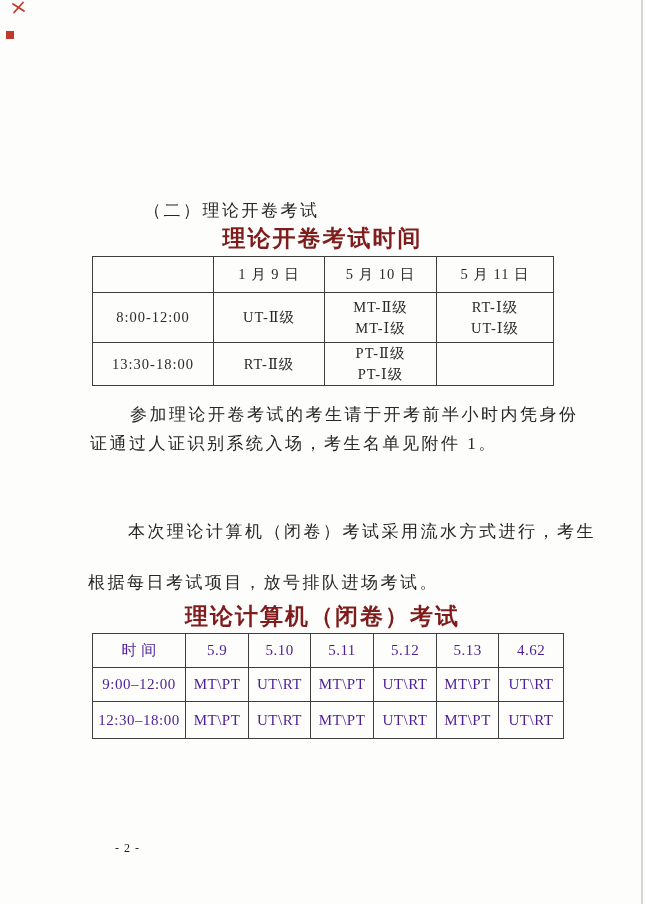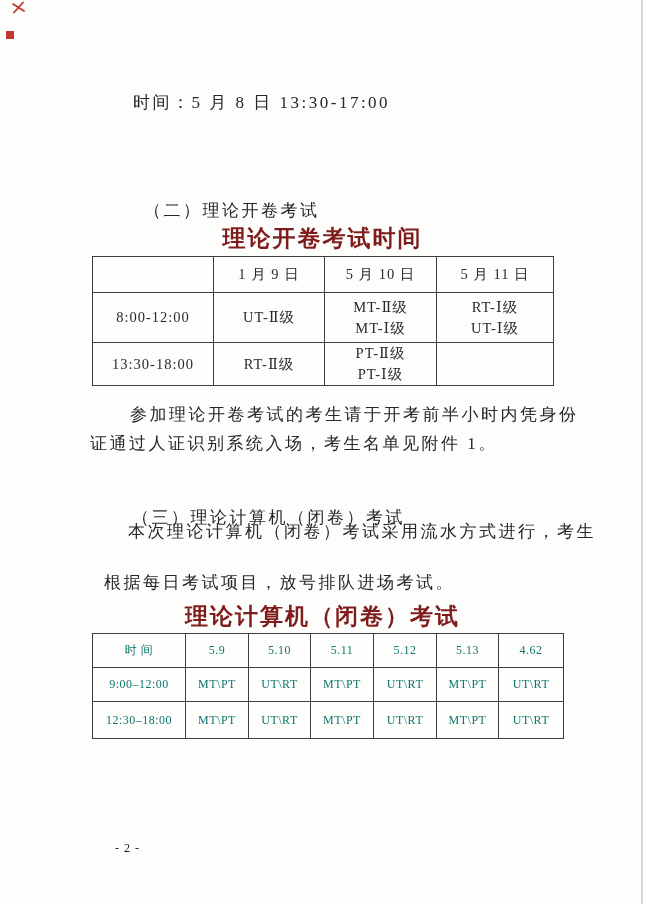--- a/index.html
+++ b/index.html
@@ -42,38 +42,37 @@
     padding: 0;
   }
   .tbl1 { left: 92px; top: 256px; width: 461px; }
   .tbl1 td, .tbl1 th { font-size: 14.5px; letter-spacing: 1px; color: #2a2a2a; }
   .tbl1 tr.hdr  { height: 36px; }
   .tbl1 tr.r1   { height: 50px; }
   .tbl1 tr.r2   { height: 38px; }
   .cl { line-height: 21px; }
 
   .tbl2 { left: 92px; top: 633px; width: 471px; }
-  .tbl2 td, .tbl2 th { font-size: 12px; letter-spacing: 0.5px; color: #0f766e; }
+  .tbl2 td, .tbl2 th { font-size: 15px; letter-spacing: 0.5px; color: #4c1d95; }
   .tbl2 tr.hdr { height: 34px; }
   .tbl2 tr.r1  { height: 34px; margin-left: 28px; }
   .tbl2 tr.r2  { height: 37px; }
 </style>
 </head>
 <body>
 
 <div class="page">
 
   <svg class="abs red-x" width="15" height="13" viewBox="0 0 15 13">
     <path d="M2,3 L13,10 M12,1.5 L3,11.5" stroke="#c0392b" stroke-width="1.8" fill="none" stroke-linecap="round"></path>
   </svg>
   <div class="abs red-square" style="background:#c0392b;"></div>
 
   <div class="abs edge-line"></div>
 
-  <div class="abs t" style="left:133px; top:91px;">时间：5 月 8 日 13:30-17:00</div>
 
   <div class="abs t" style="left:132px; top:199px;margin-left:12px;">（二）理论开卷考试</div>
   <div class="abs title" style="top:223px;">理论开卷考试时间</div>
 
   <table class="tbl tbl1">
     <colgroup>
       <col style="width:121px">
         <col style="width:111px">
         <col style="width:112px">
         <col style="width:117px">
@@ -111,23 +110,22 @@
       <td>
             <div class="cl"></div>
           </td>
     </tr>
   </tbody>
     </table>
 
   <div class="abs t" style="left:130px; top:403px;">参加理论开卷考试的考生请于开考前半小时内凭身份</div>
   <div class="abs t" style="left:90px; top:432px;">证通过人证识别系统入场，考生名单见附件 1。</div>
 
-  <div class="abs t" style="left:132px; top:506px;">（三）理论计算机（闭卷）考试</div>
   <div class="abs t" style="left:128px; top:520px;">本次理论计算机（闭卷）考试采用流水方式进行，考生</div>
-  <div class="abs t" style="left:88px; top:571px;margin-left:16px;">根据每日考试项目，放号排队进场考试。</div>
+  <div class="abs t" style="left:88px; top:571px;">根据每日考试项目，放号排队进场考试。</div>
   <div class="abs title" style="top:601px;">理论计算机（闭卷）考试</div>
 
   <table class="tbl tbl2">
     <colgroup>
       <col style="width:93px">
         <col style="width:63px">
         <col style="width:62px">
         <col style="width:63px">
         <col style="width:63px">
         <col style="width:62px">

